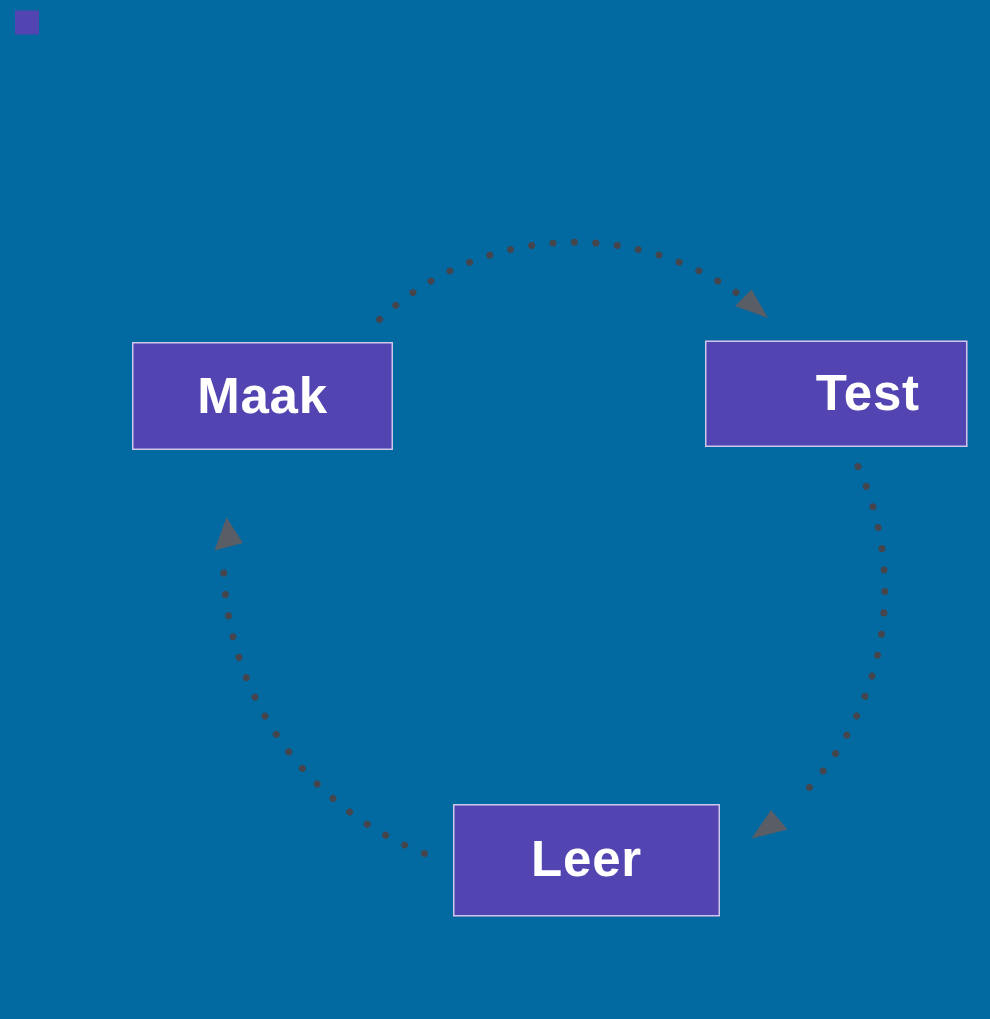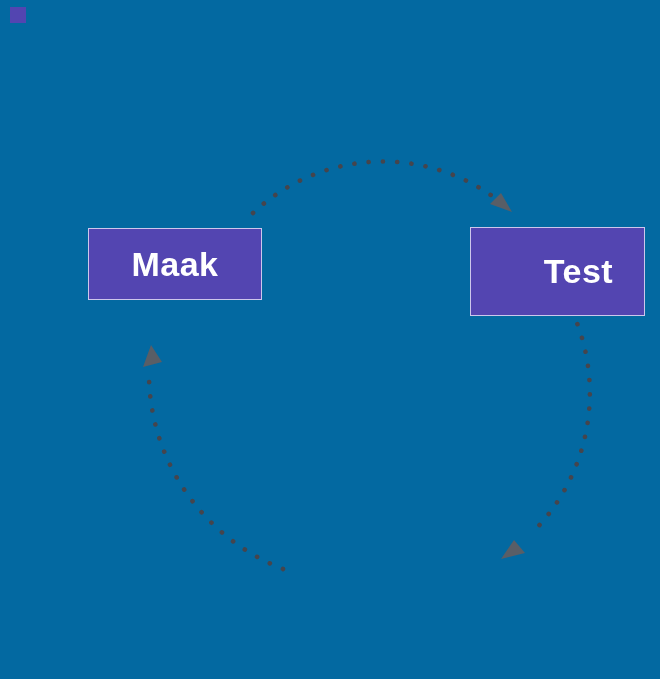--- a/index.html
+++ b/index.html
@@ -31,21 +31,21 @@
     box-sizing: border-box;
     display: flex;
     align-items: center;
     justify-content: center;
     color: #ffffff;
     font-size: 34px;
     font-weight: 700;
     letter-spacing: 0.5px;
   }
   .node-maak { left: 88px;  top: 228px; width: 174px; height: 72px; }
-  .node-test { left: 470px; top: 227px; width: 175px; height: 89px; padding-left: 42px; }
+  .node-test { left: 470px; top: 227px; width: 175px; height: 71px; padding-left: 42px; }
   .node-leer { left: 302px; top: 536px; width: 178px; height: 75px; }
 </style>
 </head>
 <body>
 
 <div class="stage">
 
   <div class="corner-square"></div>
 
   <svg class="diagram-svg" width="660" height="679" viewBox="0 0 660 679">
@@ -61,14 +61,17 @@
   </svg>
 
   <div class="node node-maak">
     <span>Maak</span>
   </div>
 
   <div class="node node-test">
     <span>Test</span>
   </div>
 
+  <div class="node node-leer">
+    <span>Leer</span>
+  </div>
 
 </div>
 
 </body></html>

